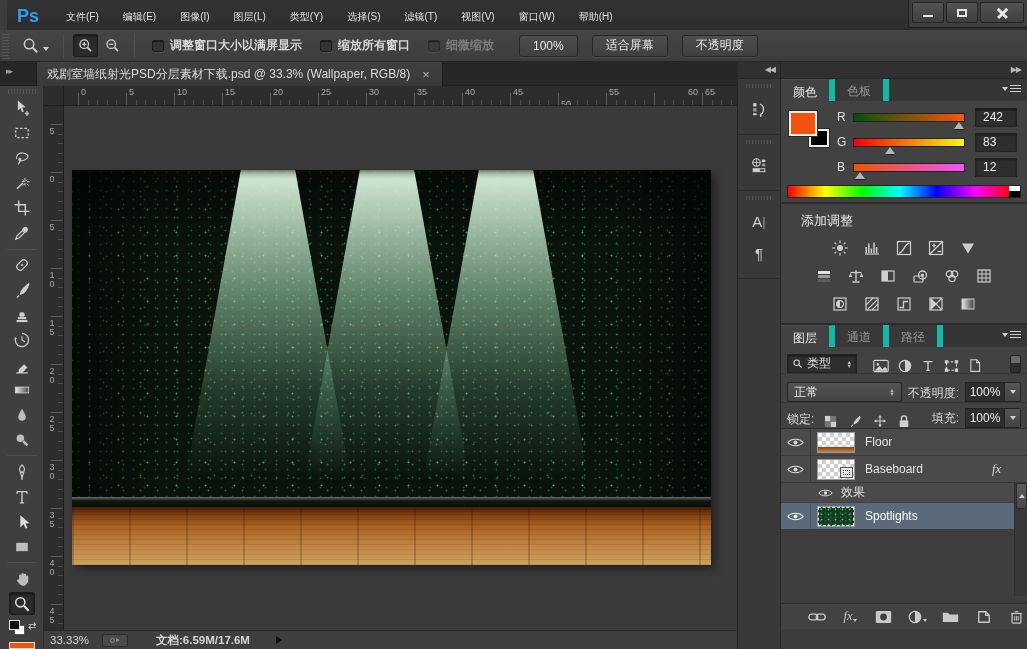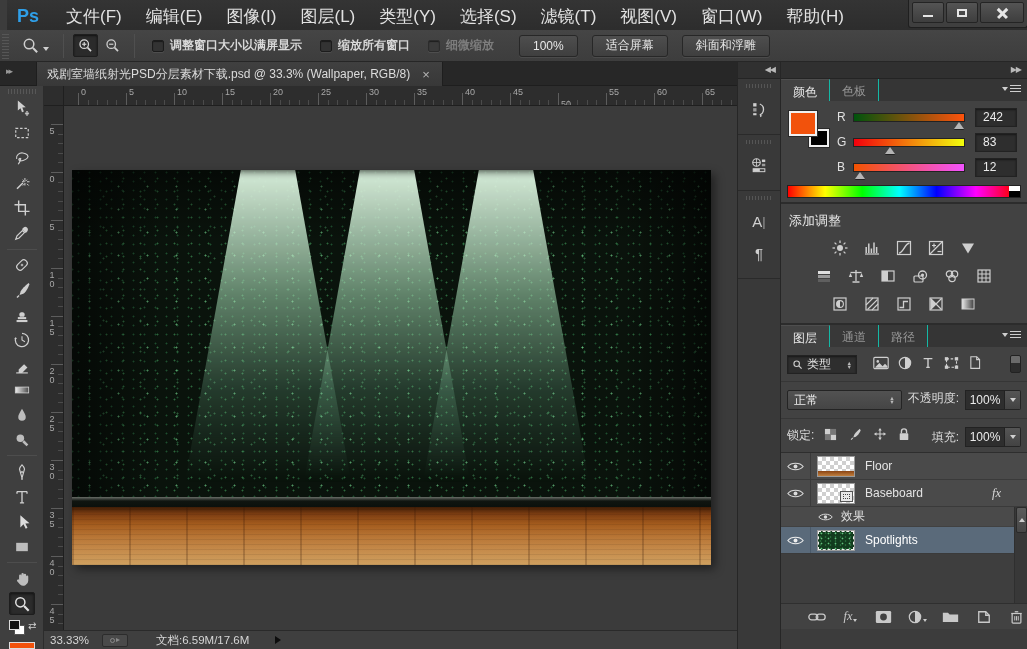--- a/index.html
+++ b/index.html
@@ -4,21 +4,21 @@
 <style>
   * { margin:0; padding:0; box-sizing:border-box; }
   html,body { background:#222; }
   body { font-family:"Liberation Sans","DejaVu Sans",sans-serif; color:#d8d8d8; }
   #app { position:relative; width:1027px; height:649px; background:#3c3c3c; overflow:hidden; user-select:none; }
 
   
   .menubar { position:absolute; left:7px; top:0; width:1027px; height:34px; background:linear-gradient(180deg,#343434,#2c2c2c); border-bottom:1px solid #202020; display:flex; align-items:center; }
   .ps-logo { font-weight:bold; font-size:18px; color:#2f9fe8; margin:0 16px 0 10px; letter-spacing:0; }
   .menu-items { display:flex; align-items:center; gap:2px; }
-  .menu-item { font-size:17px; color:#e2e2e2; padding:5px 11px; cursor:default; }
+  .menu-item { font-size:10px; color:#e2e2e2; padding:5px 11px; cursor:default; }
   .win-controls { position:absolute; right:6px; top:0; height:28px; display:flex; align-items:flex-start; gap:2px; background:#3f3f3f; border:1px solid #1f1f1f; border-top:none; border-radius:0 0 3px 3px; padding:2px 3px; }
   .win-btn { width:32px; height:21px; background:linear-gradient(180deg,#545454,#3e3e3e); border:1px solid #242424; border-radius:2px; display:flex; align-items:center; justify-content:center; position:relative; }
   .glyph-min { width:10px; height:0; border-bottom:2px solid #e6e6e6; margin-top:6px; }
   .glyph-max { width:10px; height:8px; border:2px solid #e6e6e6; }
   .glyph-close { position:relative; width:11px; height:11px; }
   .glyph-close:before,.glyph-close:after { content:""; position:absolute; left:-1px; top:4.5px; width:13px; height:2.5px; background:#e6e6e6; }
   .glyph-close:before { transform:rotate(45deg); } .glyph-close:after { transform:rotate(-45deg); }
 
   
   .optionsbar { position:absolute; left:0; top:30px; width:1027px; height:32px; background:linear-gradient(180deg,#454545,#3d3d3d); border-bottom:1px solid #262626; display:flex; align-items:center; font-size:12px; }
@@ -86,36 +86,36 @@
     background-image:
       repeating-linear-gradient(90deg, rgba(50,20,4,.22) 0 2px, rgba(0,0,0,0) 2px 57px),
       repeating-linear-gradient(0deg, rgba(0,0,0,.08) 0 1px, rgba(0,0,0,0) 1px 5px),
       linear-gradient(180deg,#3f1d06 0,#7c3d12 7px,#a35b1d 17px,#b87636 30px,#c68c4c 44px,#cfa05f 58px); }
 
   .statusbar { position:absolute; left:0; bottom:0; right:0; height:19px; background:#3f3f3f; border-top:1px solid #2a2a2a; display:flex; align-items:center; font-size:11.5px; color:#d6d6d6; }
   .status-zoom { margin-left:6px; width:52px; }
   .status-iconbox { width:26px; height:13px; background:#4a4a4a; border:1px solid #2c2c2c; border-radius:2px; margin-right:28px; display:flex; align-items:center; justify-content:center; gap:1px; }
   .status-iconbox i { width:5px; height:5px; border:1px solid #8a8a8a; border-radius:50%; display:block; }
   .status-iconbox b { width:0; height:0; border-top:2.5px solid transparent; border-bottom:2.5px solid transparent; border-left:4px solid #8a8a8a; display:block; }
-  .status-doc { margin-right:26px; }
+  .status-doc { margin-right:26px;font-weight:bold; }
   .status-flyout { width:0; height:0; border-top:4.5px solid transparent; border-bottom:4.5px solid transparent; border-left:6px solid #0d0d0d; }
 
   
   .icondock { position:absolute; left:737px; top:62px; width:44px; bottom:0; background:#393939; border-left:1px solid #262626; border-right:1px solid #262626; }
   .dock-head { height:17px; background:#303030; border-bottom:1px solid #242424; color:#b9b9b9; font-size:8px; text-align:right; padding:3px 5px 0 0; letter-spacing:-1px; }
   .dock-group { border-bottom:1px solid #2a2a2a; padding:3px 0 8px; }
   .dock-grip { width:26px; height:4px; margin:2px auto 6px; background:repeating-linear-gradient(90deg,#555 0 1px,transparent 1px 3px); }
   .dock-btn { width:32px; height:30px; margin:2px auto; border-radius:3px; display:flex; align-items:center; justify-content:center; color:#cfcfcf; font-size:15px; }
 
   
   .rightcol { position:absolute; left:781px; top:62px; width:246px; bottom:0; background:#3c3c3c; }
   .rc-head { height:17px; background:#303030; border-bottom:1px solid #242424; color:#b9b9b9; font-size:8px; text-align:right; padding:3px 6px 0 0; letter-spacing:-1px; }
   .panel { position:relative; border-bottom:2px solid #2c2c2c; background:#424242; }
   .ptabs { height:22px; background:#353535; display:flex; align-items:flex-end; position:relative; }
-  .ptab { height:22px; padding:4px 12px 0; font-size:12px; color:#969696; background:#383838; border-right:1px solid #14b8a6; }
+  .ptab { height:22px; padding:4px 12px 0; font-size:12px; color:#969696; background:#383838; border-right:6px solid #14b8a6; }
   .ptab.active { background:#424242; color:#e8e8e8; border-top:1px solid #4e4e4e; }
   .pmenu { position:absolute; right:6px; top:6px; display:flex; align-items:center; gap:2px; }
   .pmenu .tri { width:0; height:0; border-left:3.5px solid transparent; border-right:3.5px solid transparent; border-top:4px solid #cfcfcf; }
   .pmenu .bars { width:11px; height:7px; background:repeating-linear-gradient(0deg,#cfcfcf 0 1px,transparent 1px 3px); }
 
   
   .color-body { padding:8px 6px 6px; position:relative; height:101px; }
   .fgbg { position:absolute; left:8px; top:10px; width:44px; height:44px; }
   .fg-sw { position:absolute; left:0; top:0; width:28px; height:25px; border:2px solid #f0f0f0; outline:1px solid #2a2a2a; z-index:2; }
   .bg-sw { position:absolute; left:20px; top:18px; width:20px; height:18px; border:2px solid #f0f0f0; outline:1px solid #2a2a2a; background:#000; }
@@ -124,27 +124,27 @@
   .sl-track { position:relative; width:112px; height:9px; border:1px solid #222; }
   .sl-thumb { position:absolute; bottom:-8px; margin-left:-5px; width:0; height:0; border-left:5px solid transparent; border-right:5px solid transparent; border-bottom:7px solid #b5b5b5; filter:drop-shadow(0 1px 0 rgba(0,0,0,.5)); }
   .sl-val { margin-left:10px; width:42px; height:19px; background:#2e2e2e; border:1px solid #222; box-shadow:inset 0 1px 2px rgba(0,0,0,.5); font-size:12px; color:#ececec; display:flex; align-items:center; padding-left:7px; }
   .spectrum { position:absolute; left:6px; right:6px; bottom:4px; height:13px; border:1px solid #222;
     background:linear-gradient(90deg,#f00,#ff0 16%,#0f0 32%,#0ff 48%,#00f 64%,#f0f 81%,#f00 97%,#f00); }
   .spec-w { position:absolute; right:0; top:0; width:11px; height:6px; background:#fff; }
   .spec-b { position:absolute; right:0; bottom:0; width:11px; height:6px; background:#000; }
 
   
   .adj-body { padding:6px 8px 8px; }
-  .adj-header { font-size:13px; color:#e6e6e6; margin:2px 0 8px; }
+  .adj-header { font-size:13px; color:#e6e6e6; margin:2px 12px 8px; }
   .adj-row { display:flex; justify-content:center; gap:10px; margin-bottom:9px; }
   .adj-btn { width:22px; height:19px; display:flex; align-items:center; justify-content:center; border-radius:2px; }
 
   
   .layers-panel { display:flex; flex-direction:column; height:304px; }
-  .lp-row { display:flex; align-items:flex-start; padding:0 6px;margin-top:8px; }
+  .lp-row { display:flex; align-items:flex-end; padding:0 6px; }
   .lp-filter { height:27px; border-bottom:1px solid #363636; gap:8px; }
   .kind-combo { display:flex; align-items:center; gap:4px; width:70px; height:19px; background:#2e2e2e; border:1px solid #222; box-shadow:inset 0 1px 2px rgba(0,0,0,.5); padding:0 4px; font-size:12px; color:#e4e4e4; }
   .updown { display:flex; flex-direction:column; line-height:4px; font-size:5.5px; color:#bbb; margin-left:auto; }
   .filter-icons { display:flex; gap:9px; align-items:center; margin-left:8px; }
   .filter-toggle { margin-left:auto; width:11px; height:18px; border:1px solid #222; background:linear-gradient(180deg,#6a6a6a 0 45%,#2d2d2d 45%); border-radius:2px; }
   .lp-blend { height:29px; border-bottom:1px solid #363636; gap:6px; }
   .blend-combo { width:118px; height:20px; background:linear-gradient(180deg,#525252,#454545); border:1px solid #242424; border-radius:2px; display:flex; align-items:center; padding:0 6px; font-size:12px; color:#ececec; }
   .small-label { font-size:12px; color:#dcdcdc; white-space:nowrap; }
   .pct-combo { display:flex; height:20px; }
   .pct-val { width:40px; background:#2e2e2e; border:1px solid #222; font-size:12px; color:#ececec; display:flex; align-items:center; justify-content:center; }
@@ -253,21 +253,21 @@
       <span class="cb"></span>
       <span>细微缩放</span>
     </div>
     <div class="ob-btn" style="margin-left:16px">
         <span>100%</span>
       </div>
     <div class="ob-btn">
         <span>适合屏幕</span>
       </div>
     <div class="ob-btn">
-        <span>斜面和浮雕</span>
+        <span>不透明度</span>
       </div>
   </div>
 
   <div class="tabbar">
     <span class="tb-collapse">▸▸</span>
     <div class="doc-tab">
       <span class="doc-tab-title">戏剧室墙纸射光PSD分层素材下载.psd @ 33.3% (Wallpaper, RGB/8)</span>
       <span class="doc-tab-close">×</span>
     </div>
   </div>
@@ -413,21 +413,21 @@
         <span class="hrl" style="left: 110px;">10</span>
         <span class="hrl" style="left: 158px;">15</span>
         <span class="hrl" style="left: 206px;">20</span>
         <span class="hrl" style="left: 254px;">25</span>
         <span class="hrl" style="left: 302px;">30</span>
         <span class="hrl" style="left: 350px;">35</span>
         <span class="hrl" style="left: 398px;">40</span>
         <span class="hrl" style="left: 446px;">45</span>
         <span class="hrl" style="left: 494px; margin-top: 12px;">50</span>
         <span class="hrl" style="left: 542px;">55</span>
-        <span class="hrl" style="left: 590px;">60</span>
+        <span class="hrl" style="left: 621px;">60</span>
         <span class="hrl" style="left: 638px;">65</span>
       </div>
     <div class="vruler">
         <span class="vrl" style="top: 20px;">5</span>
         <span class="vrl" style="top: 68px;">0</span>
         <span class="vrl" style="top: 116px;">5</span>
         <span class="vrl" style="top: 164px;">10</span>
         <span class="vrl" style="top: 212px;">15</span>
         <span class="vrl" style="top: 260px;">20</span>
         <span class="vrl" style="top: 308px;">25</span>

